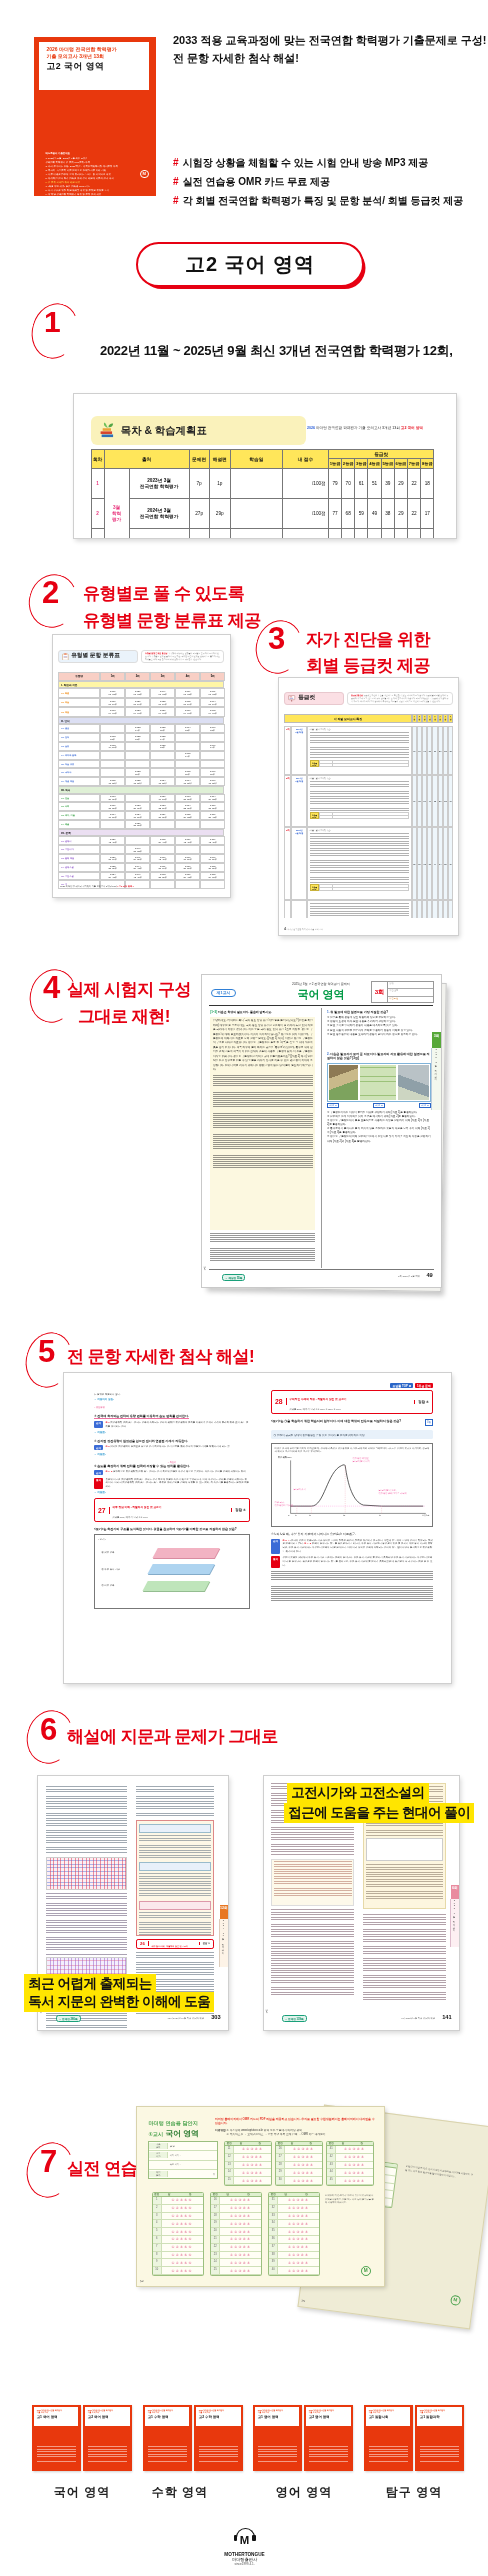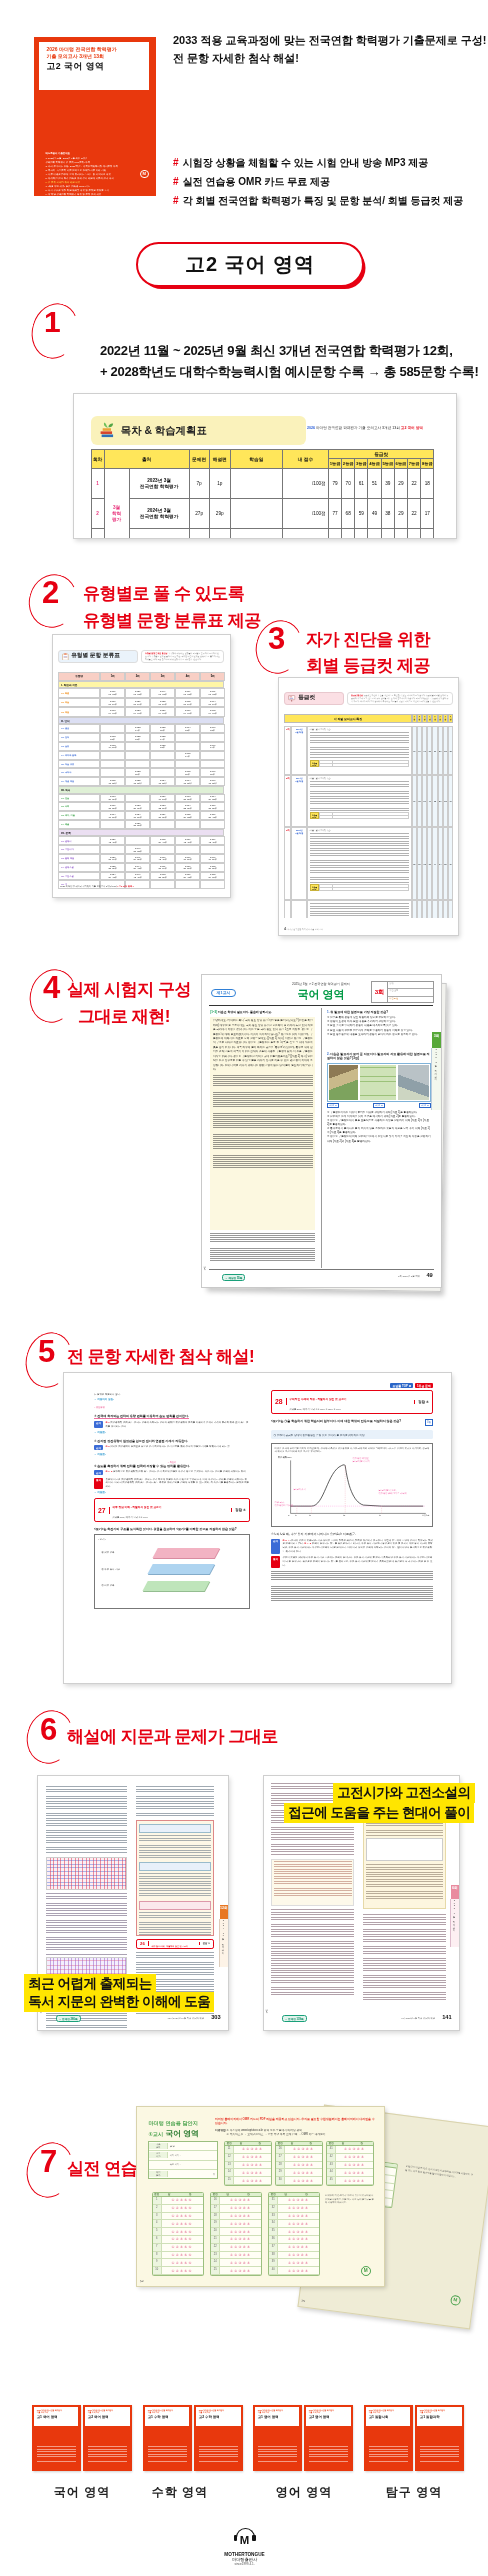--- a/index.html
+++ b/index.html
@@ -172,21 +172,20 @@
 
   <div class="abs hero-bullet" style="left:173px;top:156px;"><span class="hash">#</span><span>시험장 상황을 체험할 수 있는 시험 안내 방송 MP3 제공</span></div>
   <div class="abs hero-bullet" style="left:173px;top:175px;"><span class="hash">#</span><span>실전 연습용 OMR 카드 무료 제공</span></div>
   <div class="abs hero-bullet" style="left:173px;top:194px;"><span class="hash">#</span><span>각 회별 전국연합 학력평가 특징 및 문항 분석/ 회별 등급컷 제공</span></div>
 
   <div class="abs pill" style="left:136px;top:242px;width:224px;height:41px;">고2 국어 영역</div>
 
   <div class="abs arc" style="left:32px;top:303px;width:44px;height:54px;"></div>
   <div class="abs snum" style="left:44px;top:305px;font-size:30px;">1</div>
   <div class="abs ssub" style="left:100px;top:342px;">2022년 11월 ~ 2025년 9월 최신 3개년 전국연합 학력평가 12회,</div>
-  <div class="abs ssub" style="left:100px;top:363px;">+ 2028학년도 대학수학능력시험 예시문항 수록 → 총 585문항 수록!</div>
 
   <div class="thumb" style="left:73px;top:393px;width:382px;height:144px;">
     <div class="abs tocband" style="left:16.6px;top:22px;width:208px;height:29px;padding-left:7.3px;">
       <svg width="17.7" height="17.7" viewBox="0 0 34 34">
         <rect x="5" y="18" width="22" height="5" fill="#d5442c"></rect>
           <rect x="7" y="24" width="22" height="5" fill="#2e6fb8"></rect>
         <rect x="9" y="12" width="16" height="5" fill="#e9a33b"></rect>
         <path d="M20 10 C20 4 26 2 29 3 C29 8 25 11 20 10" fill="#53a646"></path>
         <path d="M19 11 C15 6 16 2 12 1 C10 5 13 10 19 11" fill="#6fc05a"></path>
       </svg>
@@ -928,21 +927,21 @@
     <div class="abs ptab" style="right:0;top:109px;width:8.3px;height:13.5px;background:#e98b9f;">6회</div>
     <div class="abs" style="right:0;top:123px;width:8.3px;height:48px;background:#fdeff2;border-left:0.3px solid #dbc;display:flex;justify-content:center;">
         <span class="sidetab-v">2025 6월 학력평가</span>
       </div>
     <div class="abs scis" style="left:1px;top:233px;transform:rotate(90deg);">✂</div>
     <div class="abs greenbadge" style="left:17.7px;top:239px;">→ 문제편 139쪽</div>
     <div class="abs" style="right:24px;top:241px;font-size:2.3px;color:#666;">6회 2025년 6월 학평 정답과 해설</div>
     <div class="abs b" style="right:7.3px;top:238px;font-size:5.7px;">141</div>
   </div>
 
-  <div class="abs hlbar" style="left:287px;top:1783px;margin-left:46px;">고전시가와 고전소설의</div>
+  <div class="abs hlbar" style="left:287px;top:1783px;">고전시가와 고전소설의</div>
   <div class="abs hlbar" style="left:284px;top:1803px;">접근에 도움을 주는 현대어 풀이</div>
   <div class="abs hlbar" style="left:24px;top:1974px;">최근 어렵게 출제되는</div>
   <div class="abs hlbar" style="left:24px;top:1992px;">독서 지문의 완벽한 이해에 도움</div>
 
   <div class="abs arc" style="left:27px;top:2142px;width:44px;height:54px;"></div>
   <div class="abs snum" style="left:40px;top:2144px;font-size:31px;">7</div>
   <div class="abs shead" style="left:67px;top:2157px;">실전 연습용 OMR 카드 제공</div>
 
   <div class="abs omr-card" style="left:310px;top:2115px;width:172px;height:202px;background:#efecd6;transform:rotate(7.5deg);">
     <div class="abs onotice" style="left:9.4px;top:13.5px;font-size:2.6px;">페이지에서 내려받을 수 있습니다.</div>

